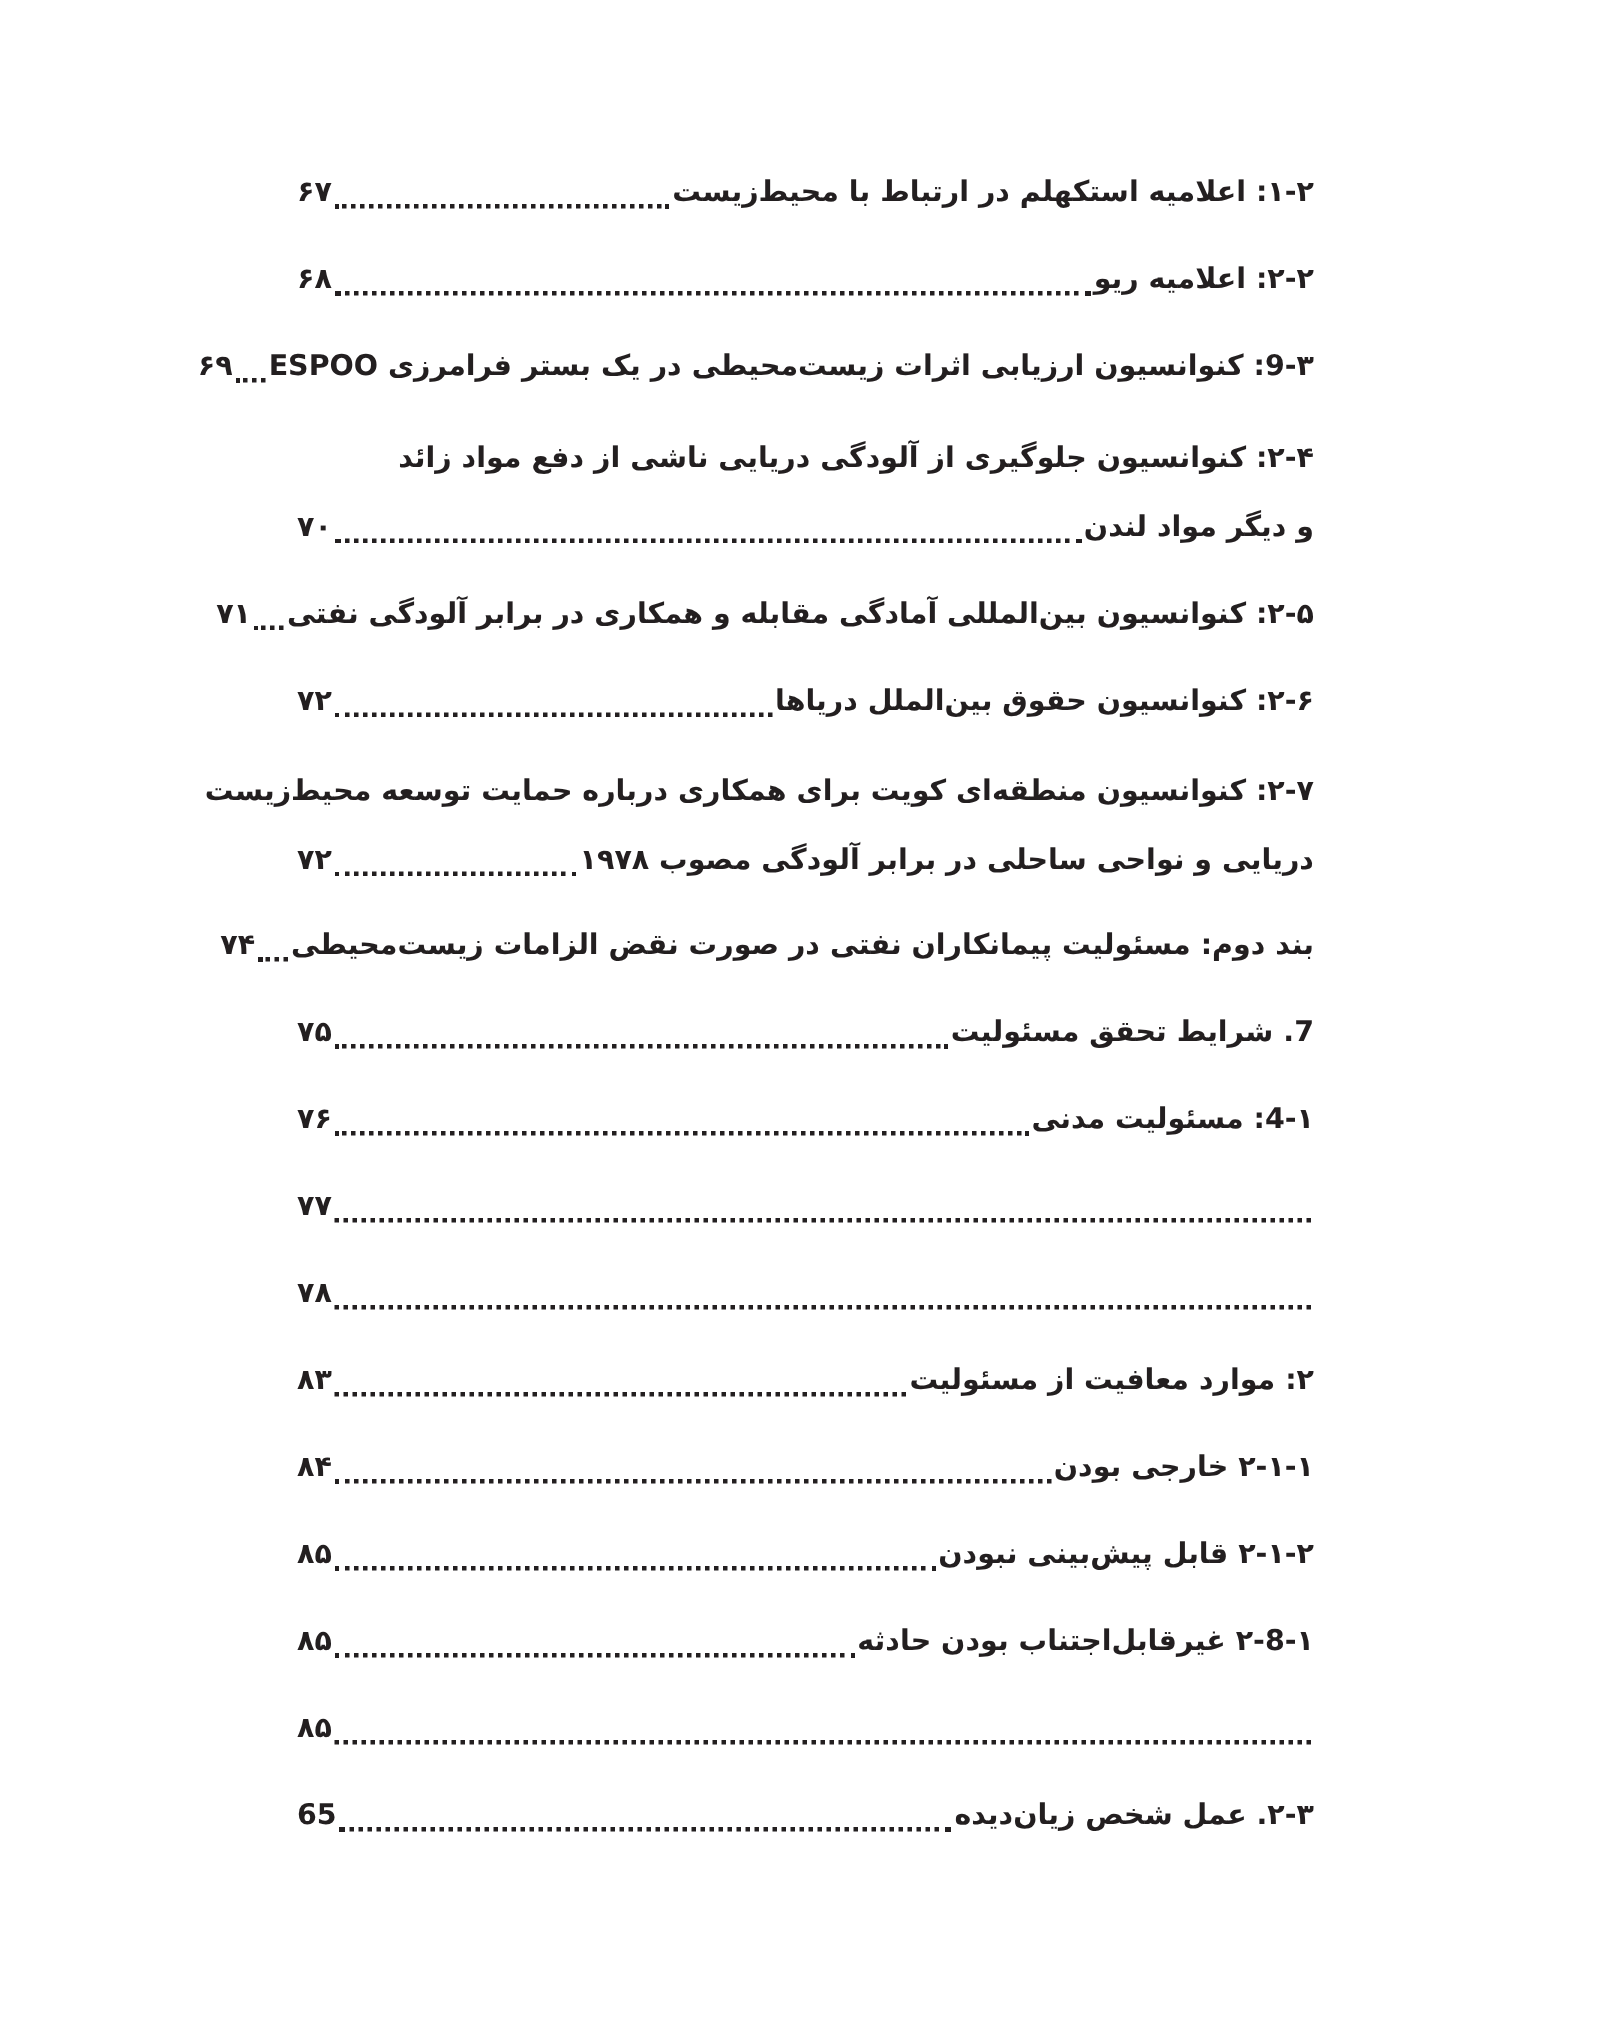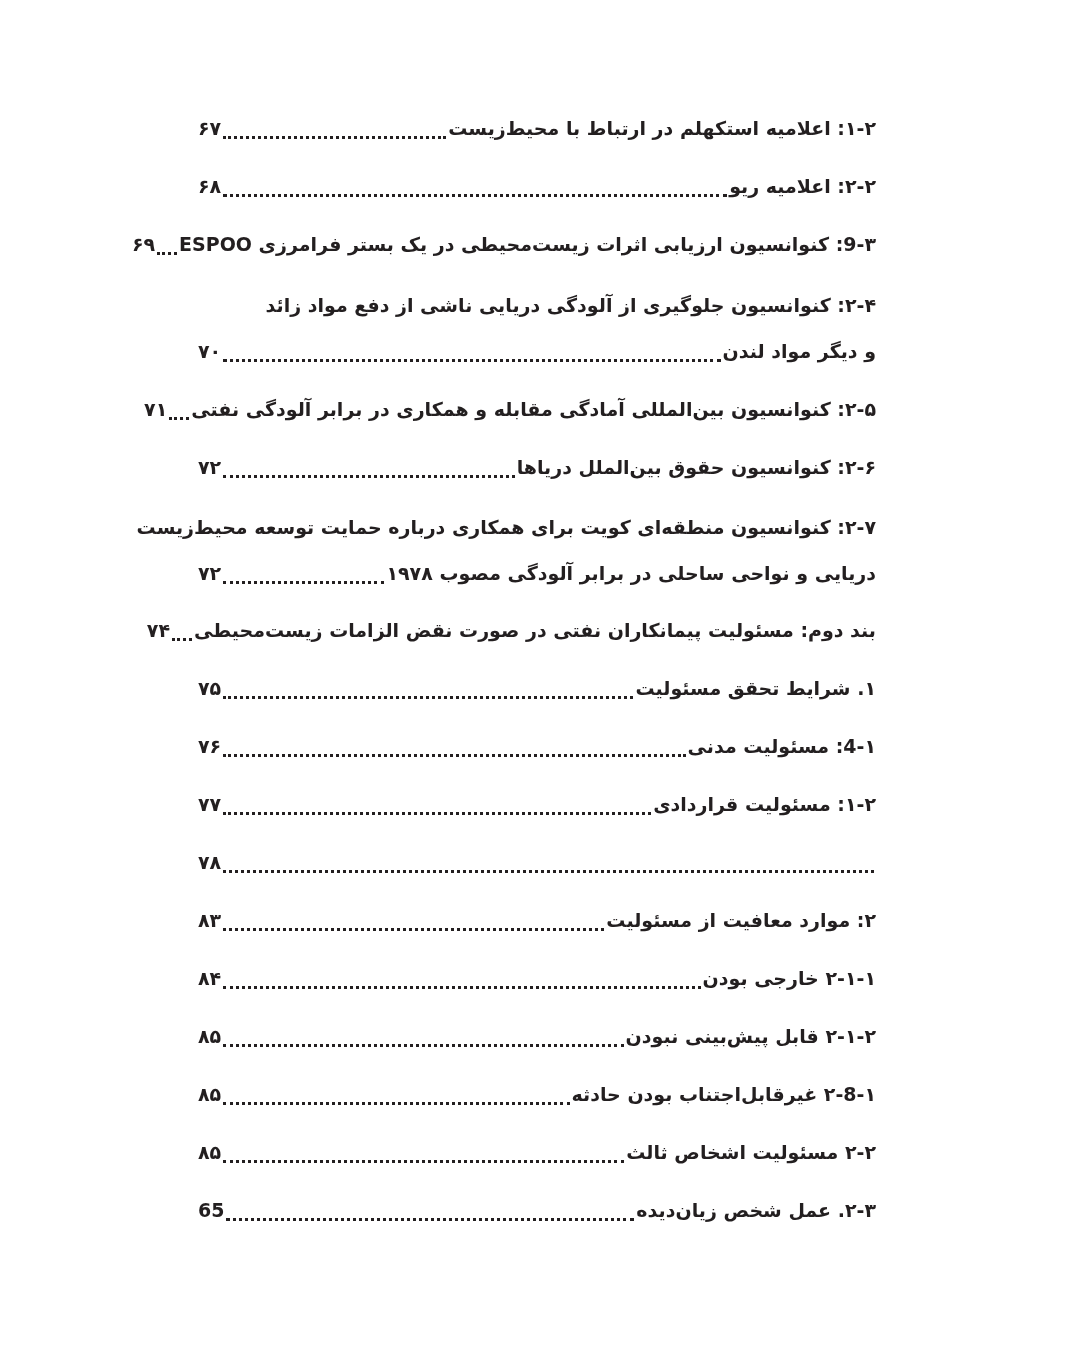--- a/index.html
+++ b/index.html
@@ -97,35 +97,34 @@
   </div>
   <div class="entry" style="top:502px">
     <div class="line">
         <span class="title">بند دوم: مسئولیت پیمانکاران نفتی در صورت نقض الزامات زیست‌محیطی</span>
         <span class="leader"></span>
         <span class="page">۷۴</span>
       </div>
   </div>
   <div class="entry" style="top:560px">
     <div class="line">
-        <span class="title">۱. شرایط تحقق مسئولیت</span>
+        <span class="title">7. شرایط تحقق مسئولیت</span>
         <span class="leader"></span>
         <span class="page">۷۵</span>
       </div>
   </div>
   <div class="entry" style="top:618px">
     <div class="line">
         <span class="title">4-۱: مسئولیت مدنی</span>
         <span class="leader"></span>
         <span class="page">۷۶</span>
       </div>
   </div>
   <div class="entry" style="top:676px">
     <div class="line">
-        <span class="title">۱-۲: مسئولیت قراردادی</span>
         <span class="leader"></span>
         <span class="page">۷۷</span>
       </div>
   </div>
   <div class="entry" style="top:734px">
     <div class="line">
         <span class="leader"></span>
         <span class="page">۷۸</span>
       </div>
   </div>
@@ -152,21 +151,20 @@
   </div>
   <div class="entry" style="top:966px">
     <div class="line">
         <span class="title">۲-8-۱ غیرقابل‌اجتناب بودن حادثه</span>
         <span class="leader"></span>
         <span class="page">۸۵</span>
       </div>
   </div>
   <div class="entry" style="top:1024px">
     <div class="line">
-        <span class="title">۲-۲ مسئولیت اشخاص ثالث</span>
         <span class="leader"></span>
         <span class="page">۸۵</span>
       </div>
   </div>
   <div class="entry" style="top:1082px">
     <div class="line">
         <span class="title">۲-۳. عمل شخص زیان‌دیده</span>
         <span class="leader"></span>
         <span class="page">65</span>
       </div>

